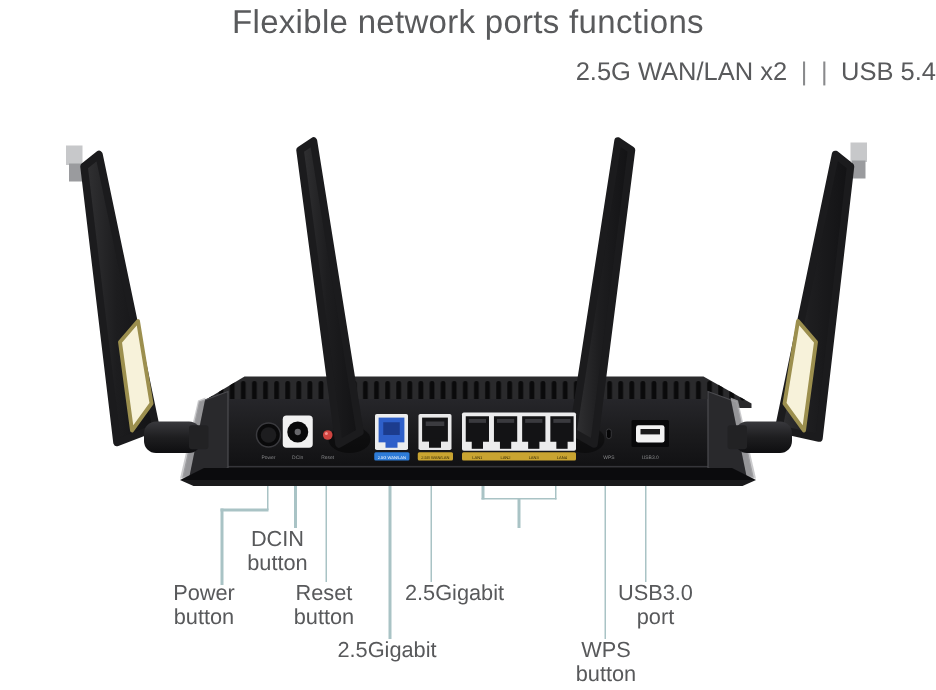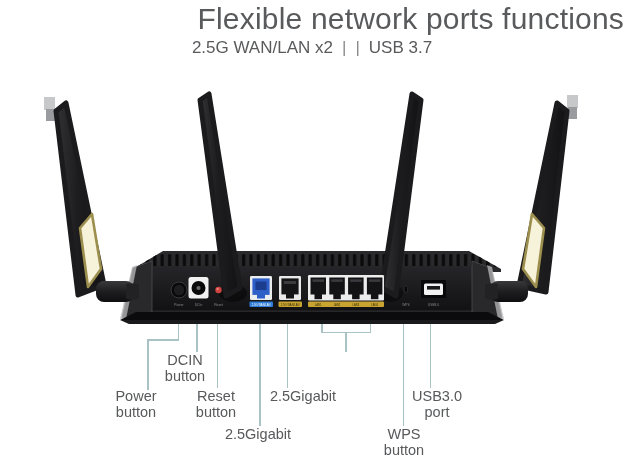--- a/index.html
+++ b/index.html
@@ -1,25 +1,25 @@
 <!DOCTYPE html>
 <html><head>
 <meta charset="utf-8">
 <style>
   html,body { margin:0; padding:0; background:#ffffff; }
   body { width:624px; height:460px; overflow:hidden; font-family:"Liberation Sans", sans-serif; }
   .stage { position:relative; width:624px; height:460px; background:#ffffff; }
 
   .title {
-    position:absolute; top:2px; left:0; width:624px; text-align:right;
-    font-size:30px; font-weight:400; color:#595a5c; letter-spacing:.2px;
+    position:absolute; top:2px; left:0; width:624px; text-align:center;
+    font-size:22px; font-weight:400; color:#595a5c; letter-spacing:.2px;
   }
   .subtitle {
     position:absolute; top:38px; left:0; width:624px;
-    display:flex; justify-content:center; align-items:center; gap:9px;
+    display:flex; justify-content:flex-end; align-items:center; gap:9px;
     font-size:17px; font-weight:400; color:#595a5c;
   }
   .subtitle .sep { color:#898a8c; font-weight:300; }
 
   .lines { position:absolute; inset:0; z-index:1; }
   .lline { position:absolute; background:#a9c3c5; }
 
   .router-svg { position:absolute; left:0; top:0; z-index:2; }
 
   .callouts { position:absolute; inset:0; z-index:3; }
@@ -33,21 +33,21 @@
 <body>
 
 <div class="stage">
 
   <div class="title">Flexible network ports functions</div>
 
   <div class="subtitle">
     <span>2.5G WAN/LAN x2</span>
     <span class="sep">|</span>
     <span class="sep">|</span>
-    <span>USB 3.7</span>
+    <span>USB 5.4</span>
   </div>
 
   <div class="lines">
     <div class="lline" style="left:177.5px;top:319px;width:1.5px;height:21px;"></div>
     <div class="lline" style="left:147px;top:339px;width:32px;height:1.5px;"></div>
     <div class="lline" style="left:147px;top:339px;width:1.5px;height:51px;"></div>
     <div class="lline" style="left:196px;top:319px;width:1.5px;height:33px;"></div>
     <div class="lline" style="left:216.5px;top:319px;width:1.5px;height:69px;"></div>
     <div class="lline" style="left:259px;top:319px;width:1.5px;height:107px;"></div>
     <div class="lline" style="left:286.5px;top:319px;width:1.5px;height:69px;"></div>

